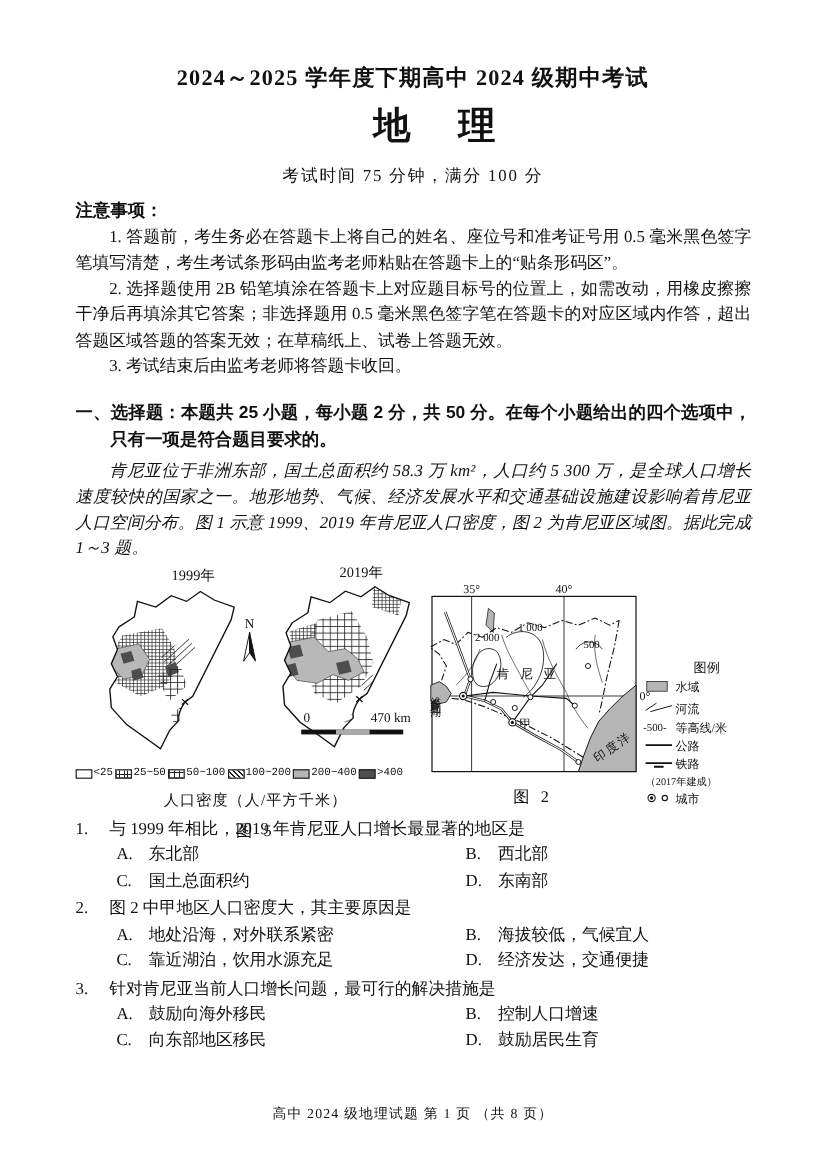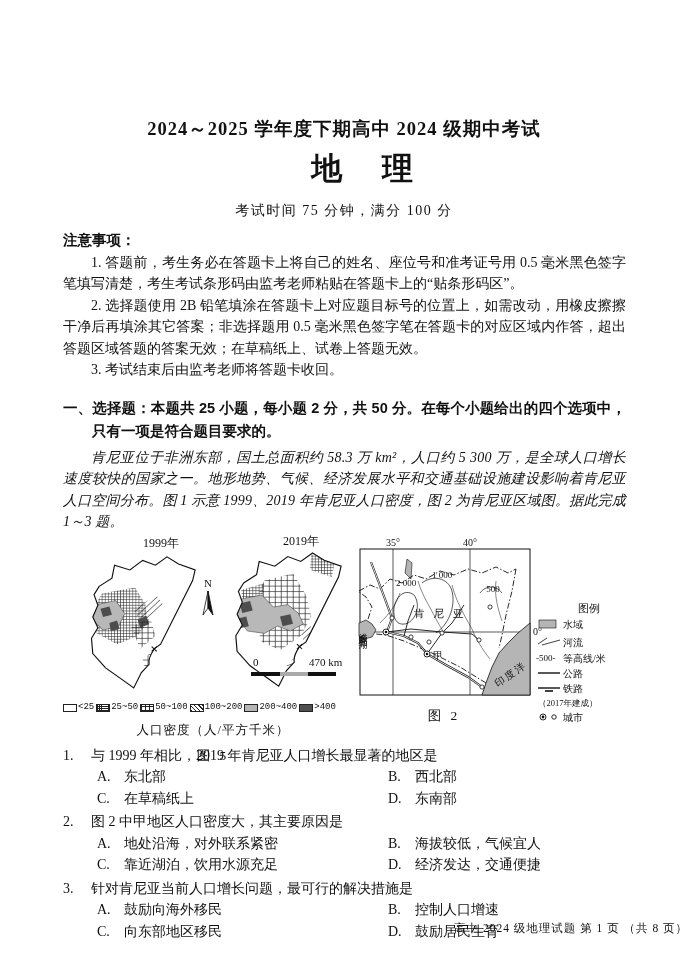--- a/index.html
+++ b/index.html
@@ -1,49 +1,49 @@
 <!DOCTYPE html>
 <html><head>
 <meta charset="utf-8">
 <style>
   html,body{margin:0;padding:0;background:#999;}
   .page{width:688px;height:972px;background:#fff;position:relative;margin:0 auto;
         font-family:"Liberation Serif",serif;color:#111;overflow:hidden;}
-  .title{padding-top:116px;text-align:center;font-size:18.5px;font-weight:700;letter-spacing:1px;}
+  .title{padding-top:52px;text-align:center;font-size:18.5px;font-weight:700;letter-spacing:1px;}
   .subject{text-align:center;font-size:31px;font-weight:700;letter-spacing:16px;text-indent:16px;margin-top:7px;padding-left:36px;}
   .exam-info{text-align:center;font-size:14px;margin-top:12px;letter-spacing:1.5px;}
   .content{margin:10px 62px 0 63px;font-size:14px;line-height:21.5px;}
   .notice-heading{font-family:"Liberation Sans",sans-serif;font-weight:700;font-size:14.5px;}
   .notice-p{text-indent:2em;text-align:justify;margin:0;}
   .section-heading{font-family:"Liberation Sans",sans-serif;font-weight:700;font-size:14.5px;
         line-height:23px;margin-top:16px;padding-left:2em;text-indent:-2em;text-align:justify;}
   .passage{font-style:italic;text-indent:2em;text-align:justify;margin-top:4px;letter-spacing:0.2px;font-family:Liberation Serif, serif;}
   .figures{position:relative;height:202px;margin-top:2px;}
   .fig1{position:absolute;left:0;top:0;width:300px;}
-  .fig2{position:absolute;left:293px;top:0;width:290px;}
+  .fig2{position:absolute;left:293px;top:12px;width:290px;}
   .f1-legend{display:flex;align-items:center;font-size:9px;white-space:nowrap;margin-top:1px;letter-spacing:0;font-family:Liberation Mono, monospace;}
   .f1-legend .item{display:flex;align-items:center;margin-right:2px;}
   .sw{width:14px;height:8px;border:1px solid #222;display:inline-block;margin-right:1px;box-sizing:border-box;background:#fff;}
   .sw-fine{background-image:repeating-linear-gradient(0deg,#222 0,#222 .6px,transparent .6px,transparent 2.2px),
            repeating-linear-gradient(90deg,#222 0,#222 .6px,transparent .6px,transparent 2.2px);}
   .sw-coarse{background-image:repeating-linear-gradient(0deg,#222 0,#222 .7px,transparent .7px,transparent 4px),
            repeating-linear-gradient(90deg,#222 0,#222 .7px,transparent .7px,transparent 4px);}
   .sw-diag{background-image:repeating-linear-gradient(45deg,#222 0,#222 1px,transparent 1px,transparent 3px);}
   .sw-gray{background:#b5b5b5;}
   .sw-dark{background:#4f4f4f;}
   .f1-unit{text-align:center;font-size:12.5px;margin-top:1px;letter-spacing:1px;}
   .f1-caption{text-align:center;font-size:13.5px;margin-top:4px;letter-spacing:3px;}
   .questions{margin-top:8px;}
   .q{margin-top:2px;}
   .q-stem{display:flex;}
   .qnum{width:28px;flex:none;}
   .opts{display:grid;grid-template-columns:55% 45%;padding-left:34px;}
   .opt{display:flex;}
   .okey{width:27px;flex:none;}
-  .footer{position:absolute;left:0;right:0;bottom:36px;text-align:right;font-size:11.5px;letter-spacing:1px;}
+  .footer{position:absolute;left:0;right:0;bottom:36px;text-align:center;font-size:11.5px;letter-spacing:1px;}
   svg text{font-family:"Liberation Serif",serif;fill:#111;}
 </style>
 </head>
 <body>
 
 <div class="page">
 
   <div class="title">2024～2025 学年度下期高中 2024 级期中考试</div>
   <div class="subject">地 理</div>
   <div class="exam-info">考试时间 75 分钟，满分 100 分</div>
@@ -274,21 +274,21 @@
           <div class="opt">
               <span class="okey">A.</span>
               <span>东北部</span>
             </div>
           <div class="opt">
               <span class="okey">B.</span>
               <span>西北部</span>
             </div>
           <div class="opt">
               <span class="okey">C.</span>
-              <span>在草稿纸上</span>
+              <span>国土总面积约</span>
             </div>
           <div class="opt">
               <span class="okey">D.</span>
               <span>东南部</span>
             </div>
         </div>
       </div>
 
       <div class="q">
         <div class="q-stem">

